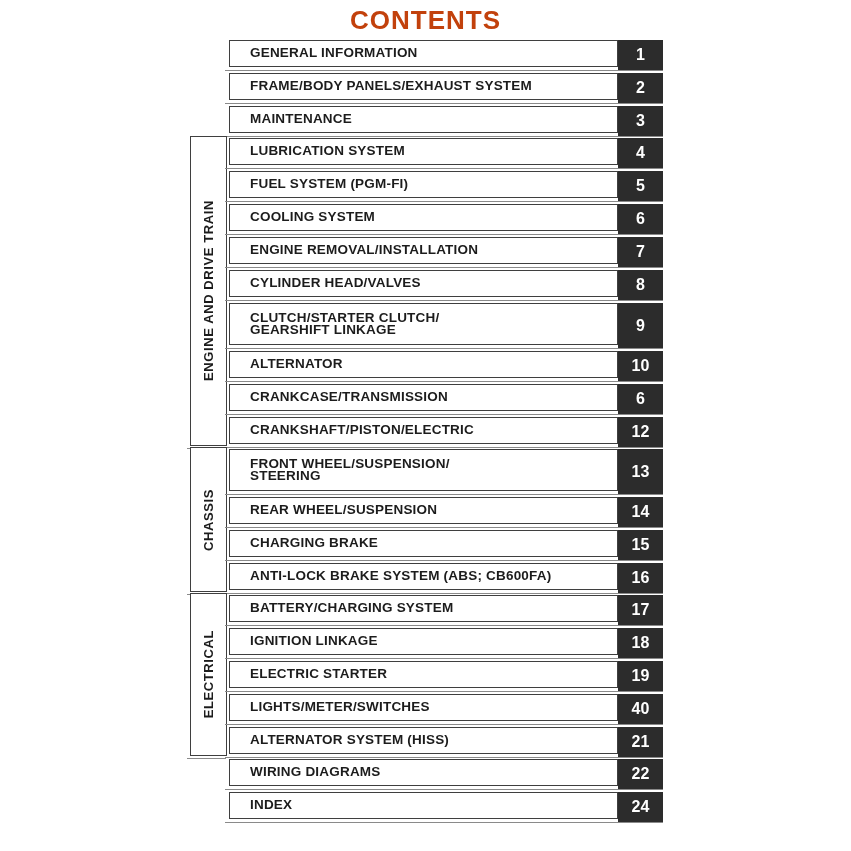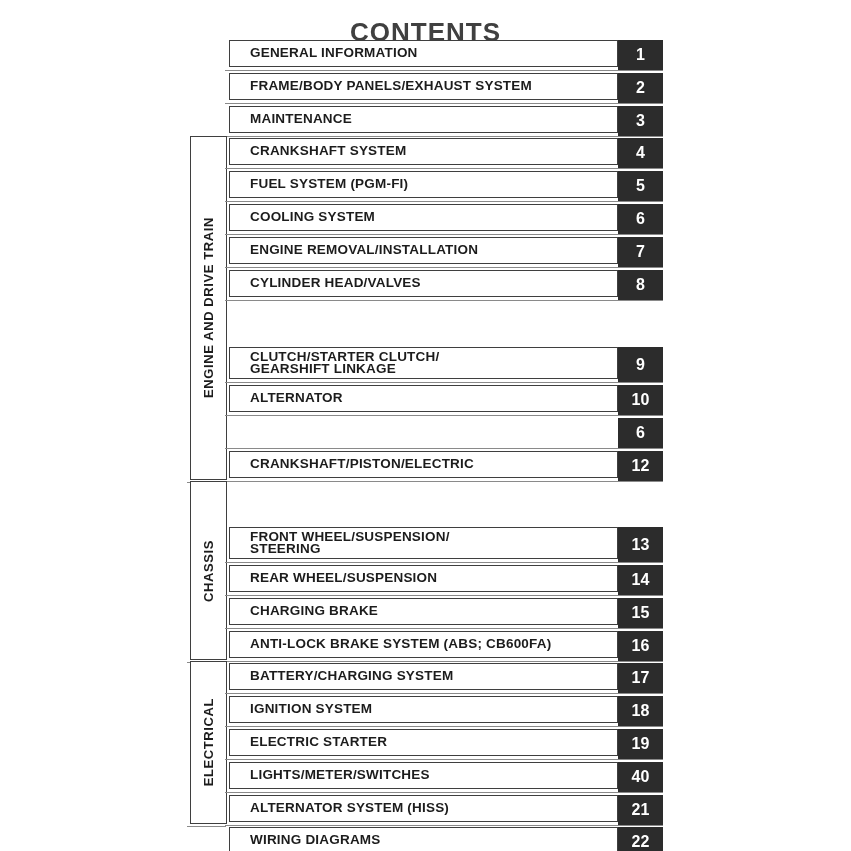--- a/index.html
+++ b/index.html
@@ -16,23 +16,23 @@
     width: 851px; height: 851px;
     background: var(--page-bg);
     font-family: "Liberation Sans", sans-serif;
     color: var(--text);
     overflow: hidden;
   }
   .page { position: relative; width: 851px; height: 851px; background: var(--page-bg); }
 
   .title {
     position: absolute; top: 1px; left: 0; right: 0;
-    margin: 16px; text-align: center;
+    margin: 4px; text-align: center;
     font-size: 26px; font-weight: bold; letter-spacing: 1px;
-    color: #404040;
+    color: #c2410c;
   }
 
   .toc {
     position: absolute; top: 40px; left: 190px;
     display: flex; flex-direction: column; gap: 5px;
   }
   .sec { display: flex; gap: 2px; }
   .stripcol { width: 37px; flex: none; display: flex; }
   .strip {
     flex: 1; margin: -2px 0;
@@ -47,21 +47,21 @@
     background: var(--shadow-line);
   }
   .vtext {
     writing-mode: vertical-rl; transform: rotate(180deg);
     font-weight: bold; font-size: 13px; letter-spacing: 0.6px;
     white-space: nowrap; color: var(--text);
   }
 
   .rows { display: flex; flex-direction: column; gap: 6px; width: 434px; }
   .row { position: relative; height: 27px; flex: none; }
-  .row.tall { height: 32px; margin-top: 44px; }
+  .row.tall { height: 42px; }
   .label-box {
     position: absolute; top: 0; left: 0; bottom: 0; right: 45px;
     border: 1.5px solid var(--box-border);
     background: var(--page-bg);
     display: flex; align-items: center;
     padding-left: 20px; padding-right: 6px;
     overflow: hidden;
   }
   .label {
     font-weight: bold; font-size: 13.5px; line-height: 12.5px;
@@ -108,21 +108,21 @@
 
     <section class="sec">
       <div class="stripcol">
         <div class="strip">
           <span class="vtext">ENGINE AND DRIVE TRAIN</span>
         </div>
       </div>
       <div class="rows">
         <div class="row">
           <div class="label-box">
-            <span class="label">CRANKSHAFT SYSTEM</span>
+            <span class="label">LUBRICATION SYSTEM</span>
           </div>
           <div class="num-box">4</div>
         </div>
         <div class="row">
           <div class="label-box">
             <span class="label">FUEL SYSTEM (PGM-FI)</span>
           </div>
           <div class="num-box">5</div>
         </div>
         <div class="row">
@@ -150,20 +150,23 @@
           </div>
           <div class="num-box">9</div>
         </div>
         <div class="row">
           <div class="label-box">
             <span class="label">ALTERNATOR</span>
           </div>
           <div class="num-box">10</div>
         </div>
         <div class="row">
+          <div class="label-box">
+            <span class="label">CRANKCASE/TRANSMISSION</span>
+          </div>
           <div class="num-box">6</div>
         </div>
         <div class="row">
           <div class="label-box">
             <span class="label">CRANKSHAFT/PISTON/ELECTRIC</span>
           </div>
           <div class="num-box">12</div>
         </div>
       </div>
     </section>
@@ -211,21 +214,21 @@
       </div>
       <div class="rows">
         <div class="row">
           <div class="label-box">
             <span class="label">BATTERY/CHARGING SYSTEM</span>
           </div>
           <div class="num-box">17</div>
         </div>
         <div class="row">
           <div class="label-box">
-            <span class="label">IGNITION SYSTEM</span>
+            <span class="label">IGNITION LINKAGE</span>
           </div>
           <div class="num-box">18</div>
         </div>
         <div class="row">
           <div class="label-box">
             <span class="label">ELECTRIC STARTER</span>
           </div>
           <div class="num-box">19</div>
         </div>
         <div class="row">

